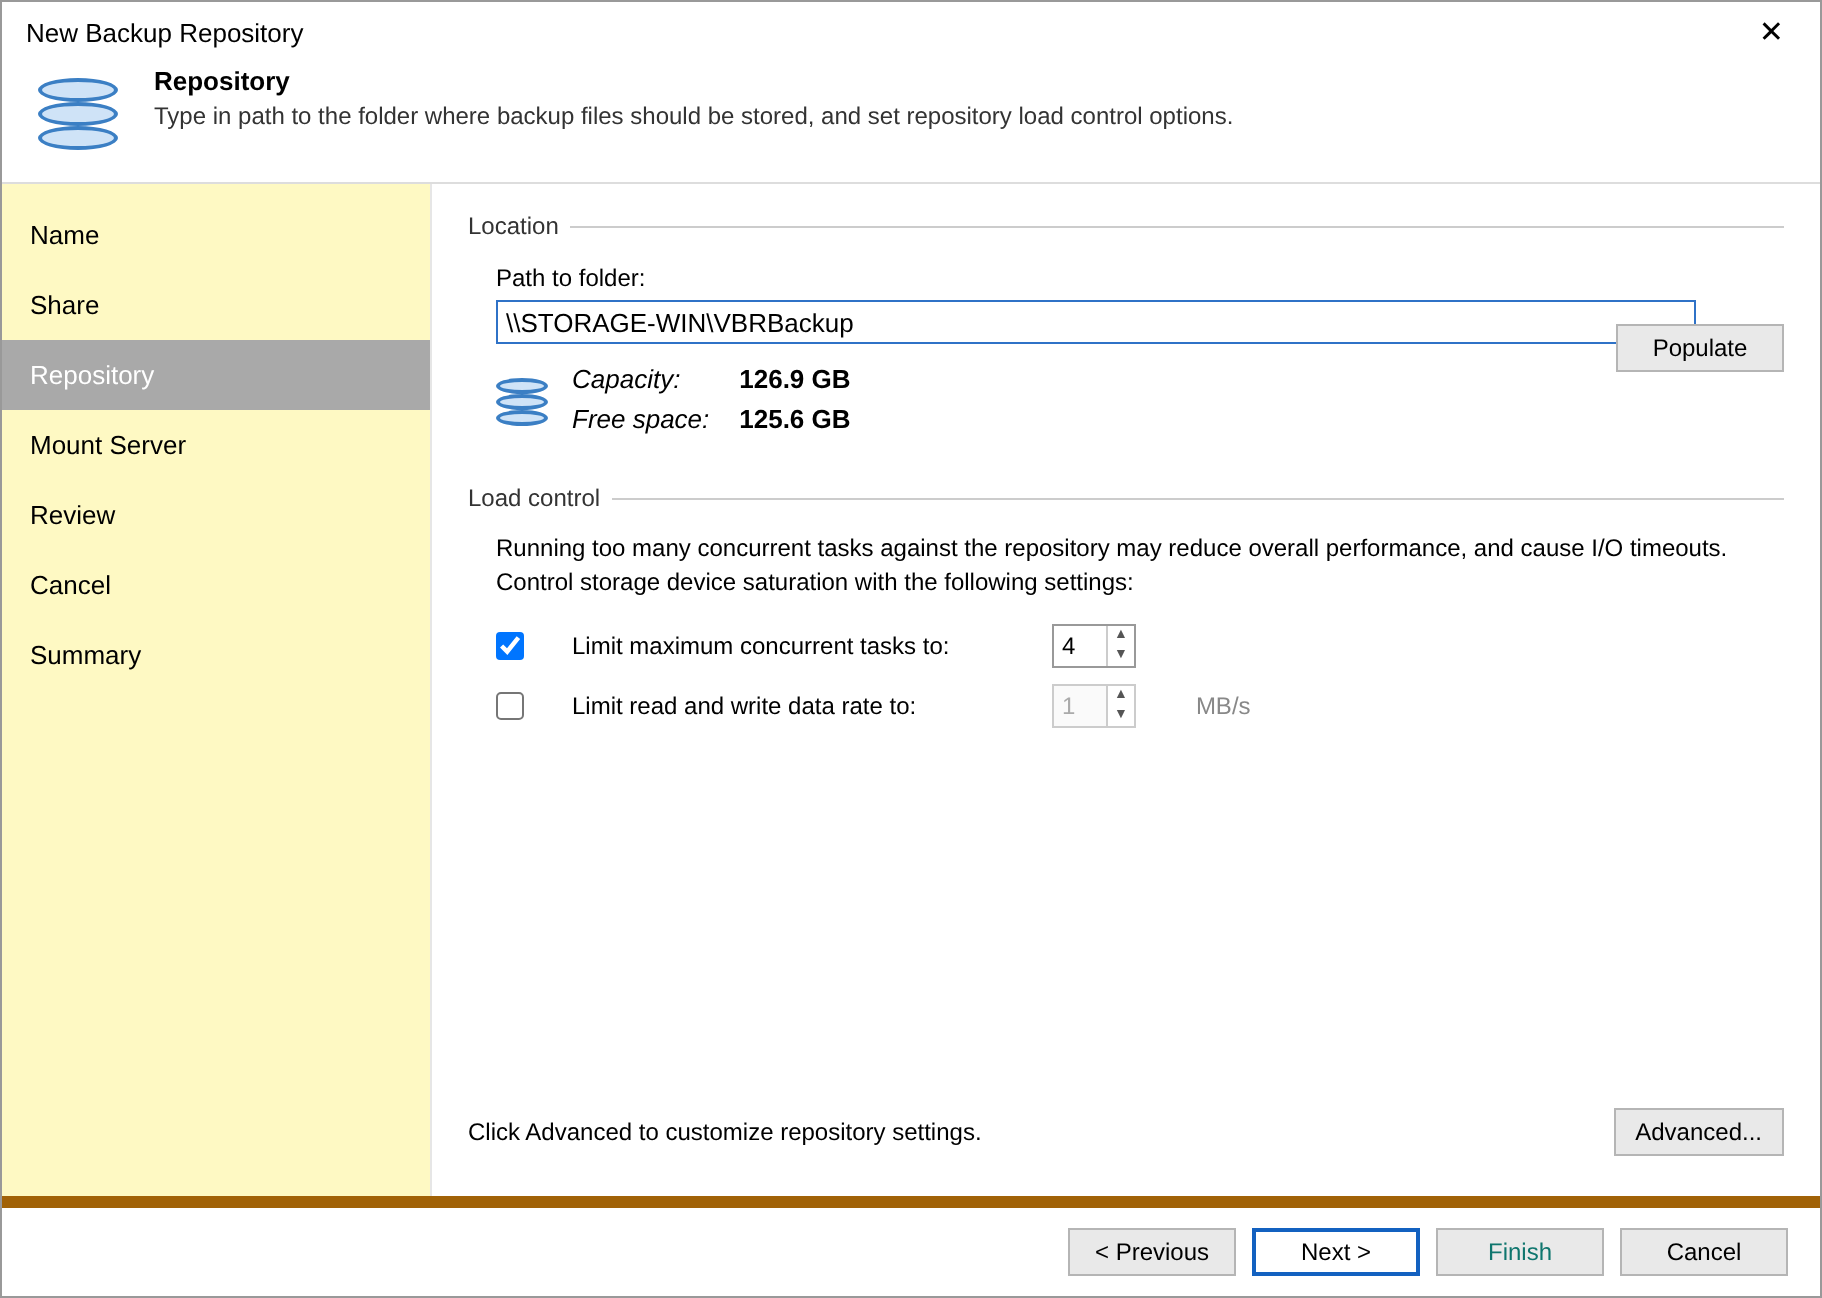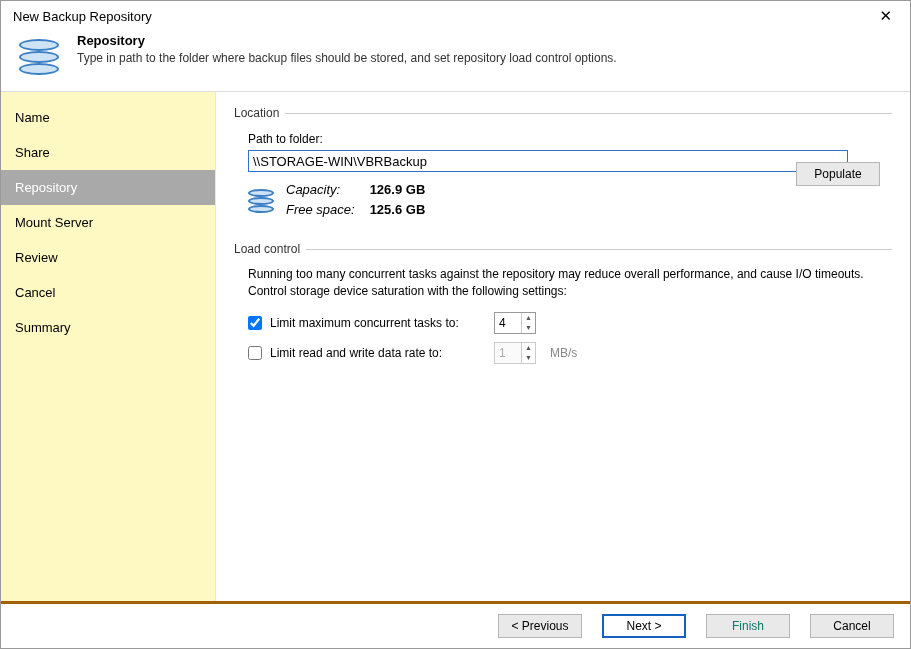--- a/index.html
+++ b/index.html
@@ -110,21 +110,21 @@
     outline: none;
   }
   .cap-block {
     display:flex; align-items:center;
     margin: 8px 0 4px 14px;
   }
   .cap-labels { margin-left: 12px; font-size:13px;}
   .cap-labels .lbl { display:inline-block; width:80px;font-style:italic; }
   .cap-labels .val { font-weight:bold; }
   .cap-labels div { line-height: 20px; }
-  .populate-wrap { position: absolute; right: 30px; top: 70px; }
+  .populate-wrap { position: absolute; right: 18px; top: 70px; }
   .btn {
     background: #e9e9e9;
     border: 1px solid #b5b5b5;
     padding: 4px 10px;
     font-size: 12px;
     min-width: 84px;
     text-align:center;
     cursor: pointer;
     height:24px;
     display:inline-flex;align-items:center;justify-content:center;
@@ -134,21 +134,21 @@
     background: #fff;
   }
   .btn.disabled { color:#0f766e; cursor:default;}
   .load-desc {
     padding: 0 4px 8px 14px;
     font-size:12px; line-height:17px;
   }
   .chk-row {
     display:flex; align-items:center;
     padding: 4px 0 4px 14px;
-    gap: 8px;
+    gap: 24px;
   }
   .chk-row input[type=checkbox]{ width:14px;height:14px; }
   .chk-row label { font-size:12px; min-width: 216px; }
   .spin {
     display:flex; align-items:center;
     border:1px solid #999; height:22px;
   }
   .spin input {
     width: 26px; border:none; outline:none; padding:0 4px; font-size:12px; height:100%;
   }
@@ -157,23 +157,23 @@
   .spin.disabled { border-color:#ccc;}
   .spin.disabled input { color:#aaa; }
   .unit { margin-left:6px; font-size:12px; color:#888; }
   .spacer { flex:1; }
   .adv-row {
     display:flex; align-items:center; justify-content:space-between;
     padding: 6px 0 10px 0;
   }
   .adv-row .hint { font-size:12px; }
   .footer {
-    border-top: 3px solid #a16207;
+    border-top: 6px solid #a16207;
     padding: 10px 16px;
-    display:flex; justify-content:flex-end; gap:20px;
+    display:flex; justify-content:flex-end; gap:8px;
   }
 </style>
 </head>
 <body>
 
 <div class="window">
 
   <div class="titlebar">
     <span>New Backup Repository</span>
     <span class="close-x">✕</span>
@@ -258,20 +258,24 @@
               <span>▲</span>
               <span>▼</span>
             </div>
           </div>
           <span class="unit">MB/s</span>
         </div>
       </fieldset>
 
       <div class="spacer"></div>
 
+      <div class="adv-row">
+        <span class="hint">Click Advanced to customize repository settings.</span>
+        <button class="btn">Advanced...</button>
+      </div>
 
     </div>
   </div>
 
   <div class="footer">
     <button class="btn">&lt; Previous</button>
     <button class="btn primary">Next &gt;</button>
     <button class="btn disabled">Finish</button>
     <button class="btn">Cancel</button>
   </div>

